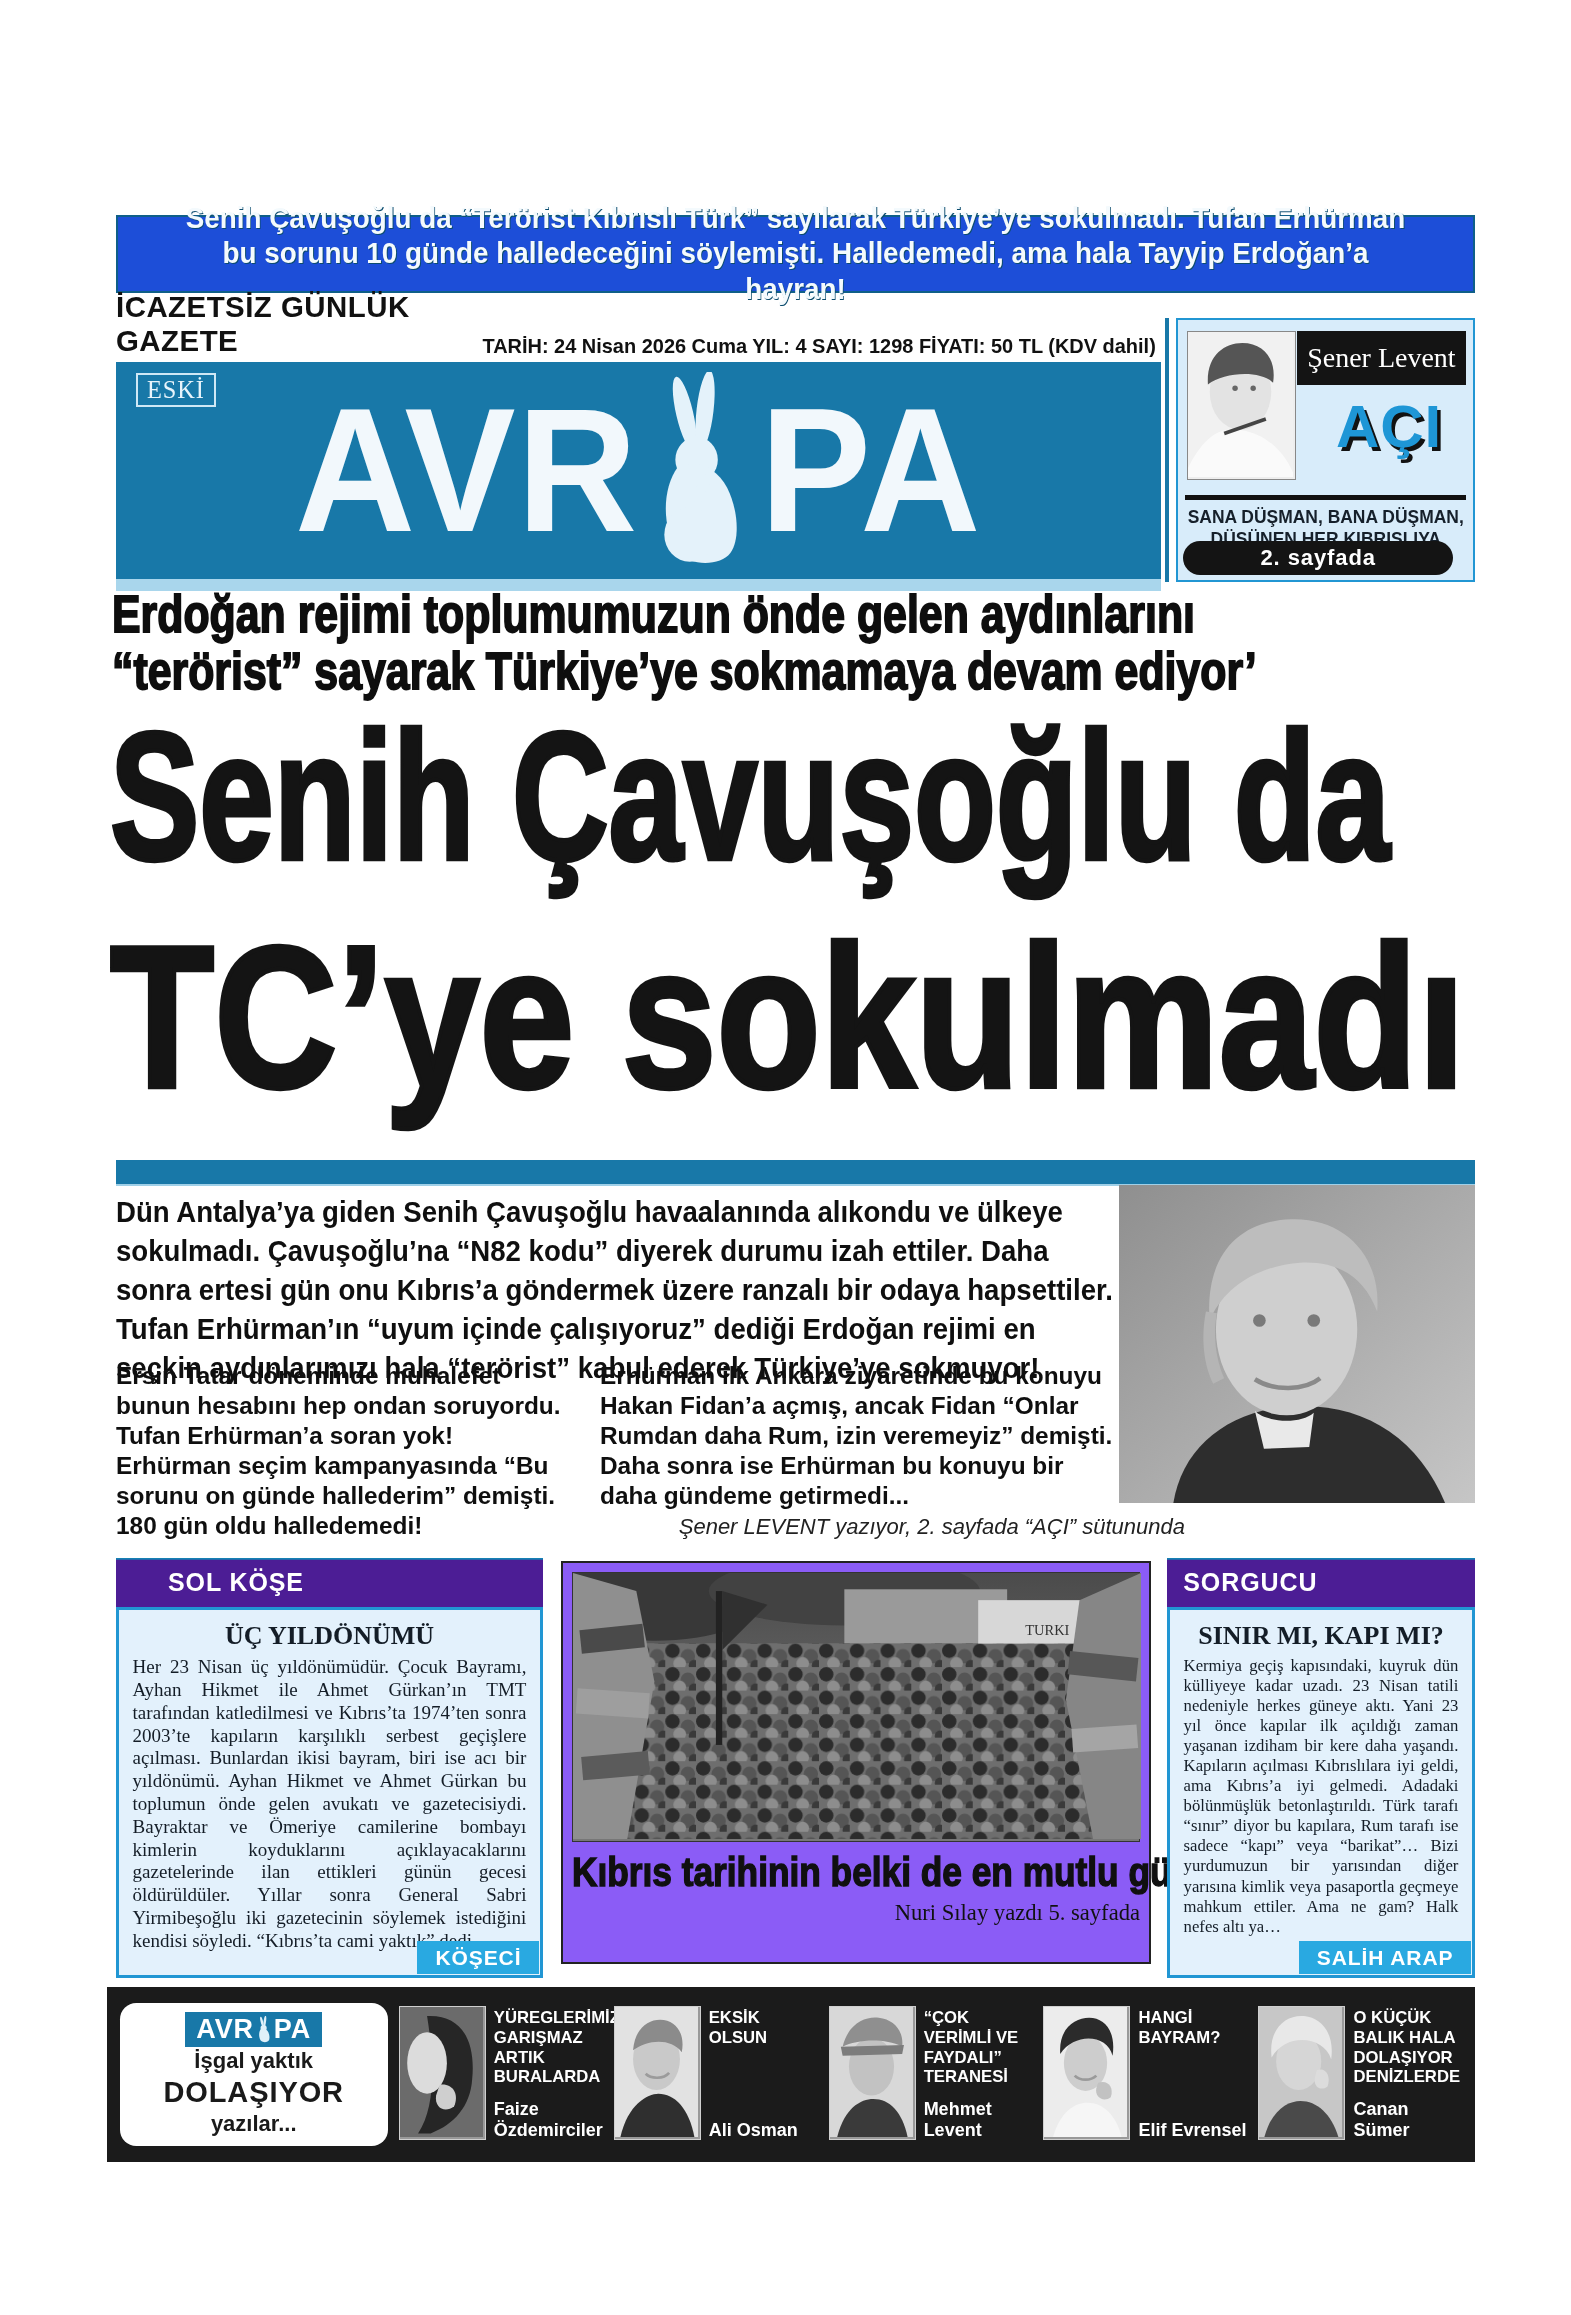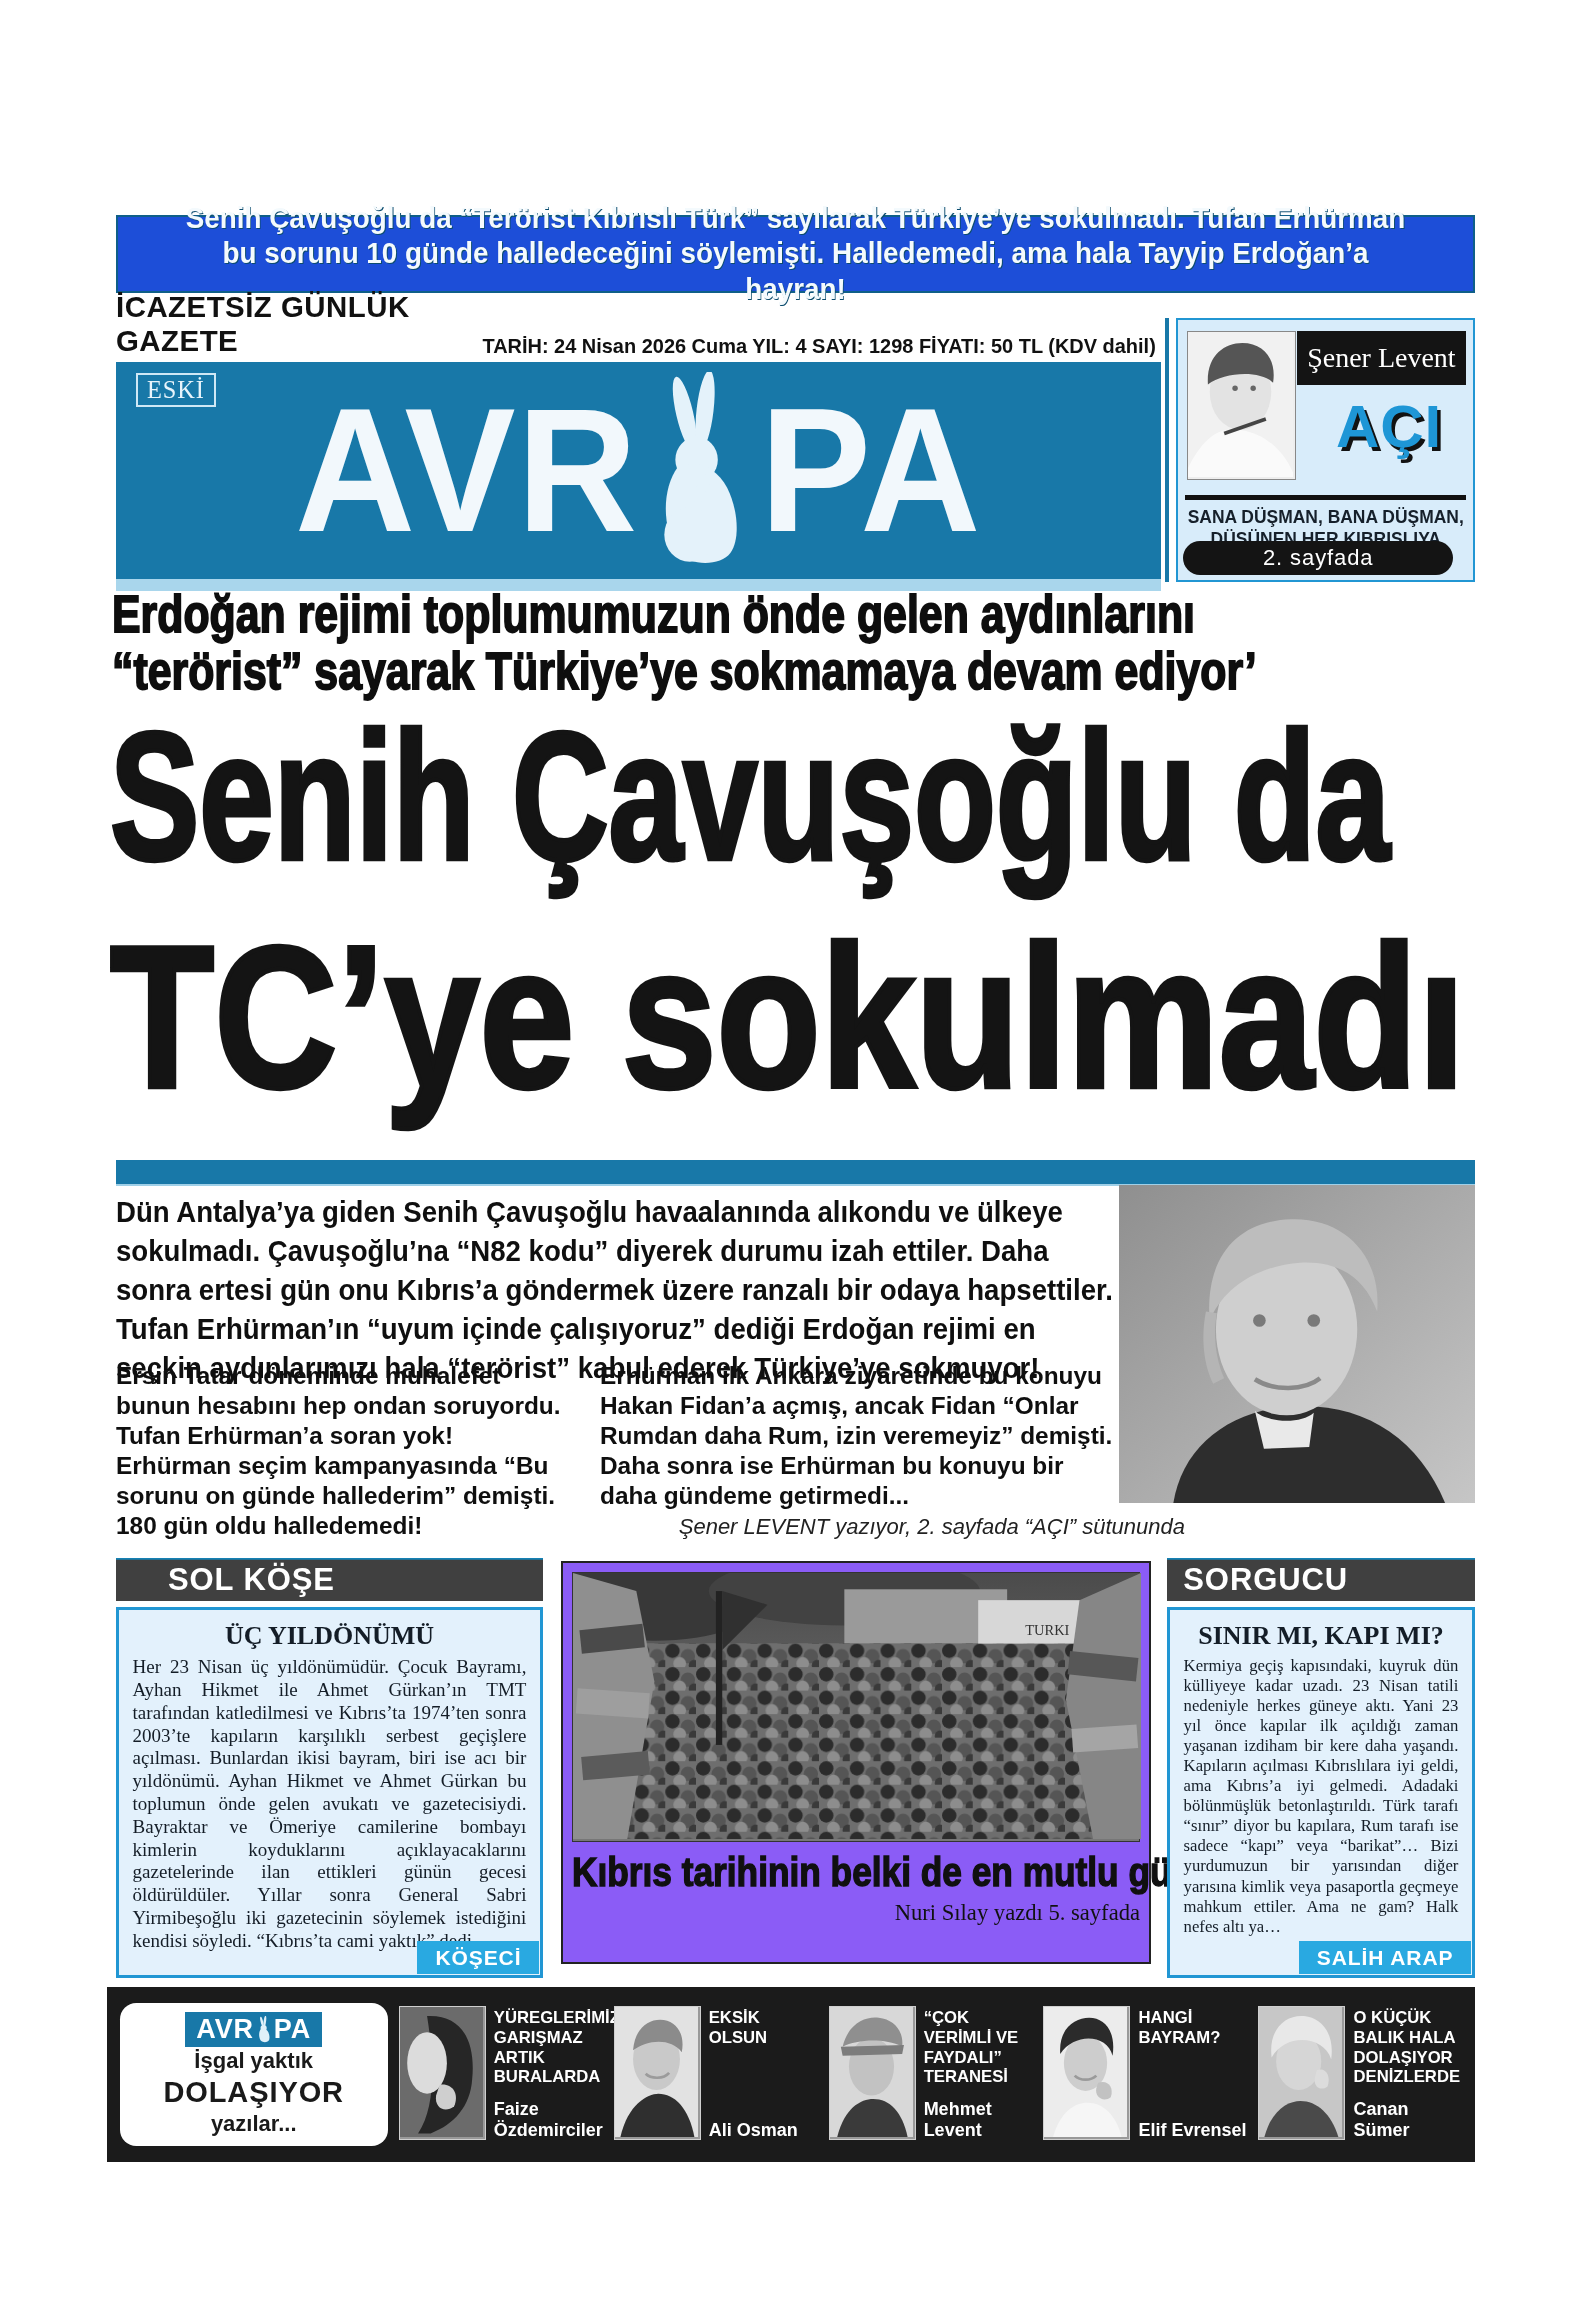--- a/index.html
+++ b/index.html
@@ -30,21 +30,21 @@
   .aci-photo{position:absolute;left:9px;top:11px;width:107px;height:147px;border:0.9px solid #888;background:#eee;}
   .aci-namebar{position:absolute;left:119px;top:11px;right:7.2px;height:54px;background:#141414;
                display:flex;align-items:center;justify-content:center;}
   .aci-namebar span{color:#fff;font-family:"Liberation Serif",serif;font-weight:normal;font-size:28px;}
   .aci-title{position:absolute;right:31px;top:72px;color:#1e96d6;font-weight:bold;font-size:60px;
              letter-spacing:0.9px;text-shadow:3.6px 3.6px 0 #121212;}
   .aci-rule{position:absolute;left:7.2px;right:7.2px;top:175px;height:4.5px;background:#111;}
   .aci-quote{position:absolute;left:1.8px;right:1.8px;top:186px;text-align:center;font-weight:bold;
              font-size:18px;line-height:1.24;color:#16202b;transform:scaleX(.97);}
   .aci-pill{position:absolute;left:5.4px;right:20px;bottom:5.4px;height:34px;background:#141414;border-radius:17px;
-            display:flex;align-items:center;justify-content:center;color:#fff;font-weight:normal;font-size:22px;letter-spacing:0.9px;}
+            display:flex;align-items:center;justify-content:center;color:#fff;font-weight:bold;font-size:22px;letter-spacing:0.9px;}
   
   .subhead{position:absolute;left:112px;top:586px;width:1411px;font-weight:800;font-size:51px;line-height:1.12;
            color:#0e0e0e;white-space:nowrap;}
   .subhead>div{transform:scaleX(.84);transform-origin:left;-webkit-text-stroke:1.8px #0e0e0e;}
   .h1{position:absolute;left:110px;top:697px;font-size:181px;font-weight:bold;color:#141414;line-height:1.1;
       white-space:nowrap;transform:scaleX(.74);transform-origin:left;-webkit-text-stroke:4.5px #141414;}
   .h2{position:absolute;left:110px;top:905px;font-size:203px;font-weight:bold;color:#141414;line-height:1.1;
       white-space:nowrap;transform:scaleX(.84);transform-origin:left;-webkit-text-stroke:4.5px #141414;}
   .bluebar{position:absolute;left:116px;top:1160px;width:1359px;height:23.5px;background:#1878a8;border-bottom:2.7px solid #9fd0e8;}
   
@@ -52,22 +52,22 @@
   .lead>div{width:1095px;transform:scaleX(.92);transform-origin:left;font-size:30px;font-weight:bold;line-height:1.3;color:#0f0f0f;}
   .cols{position:absolute;left:116px;top:1361px;width:1004px;display:flex;gap:27px;}
   .col{font-size:24.4px;font-weight:bold;line-height:1.23;color:#0f0f0f;}
   .colL{width:457px;}
   .colR{width:520px;}
   .byline{position:absolute;left:599px;top:1514px;width:586px;text-align:right;font-style:italic;
           font-size:22px;color:#222;}
   .portrait{position:absolute;left:1119px;top:1185px;width:356px;height:318px;background:#b5b5b5;}
   
   .panel{position:absolute;box-sizing:border-box;}
-  .panel-head{height:43px;background:#404040;display:flex;align-items:center;color:#fff;
-              font-weight:bold;font-size:31px;letter-spacing:0.9px;padding-left:52px;box-shadow:0 1.8px 0 #1581b4 inset;}
+  .panel-head{height:49px;background:#4c1d95;display:flex;align-items:center;color:#fff;
+              font-weight:bold;font-size:25px;letter-spacing:0.9px;padding-left:52px;box-shadow:0 1.8px 0 #1581b4 inset;}
   .panel-body{position:absolute;left:0;right:0;top:49px;bottom:0;background:#e3f1fc;border:3.6px solid #2196d3;
               box-sizing:border-box;padding:7.2px 13.6px;overflow:hidden;font-family:"Liberation Serif",serif;color:#141d27;}
   .panel-title{text-align:center;font-weight:bold;font-size:26px;margin:3.6px 0 5.4px 0;}
   .panel-text{font-size:19px;line-height:1.2;text-align:justify;}
   .panel-tab{position:absolute;right:3.6px;bottom:3.6px;background:#29a9e1;color:#fff;font-family:"Liberation Sans",sans-serif;
              font-weight:bold;font-size:21px;padding:4.5px 18px;letter-spacing:0.9px;}
   #sorgucu .panel-head{padding-left:16.3px;}
   #sorgucu .panel-text{font-size:16.7px;}
   
   .photobox{position:absolute;left:561px;top:1561px;width:590px;height:403px;background:#8b5cf6;

